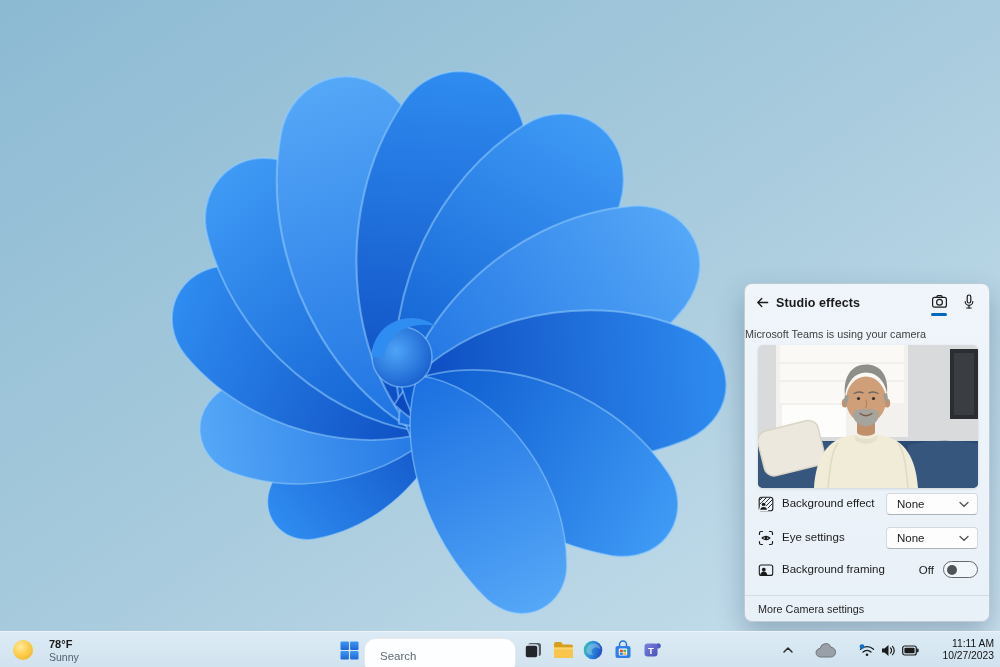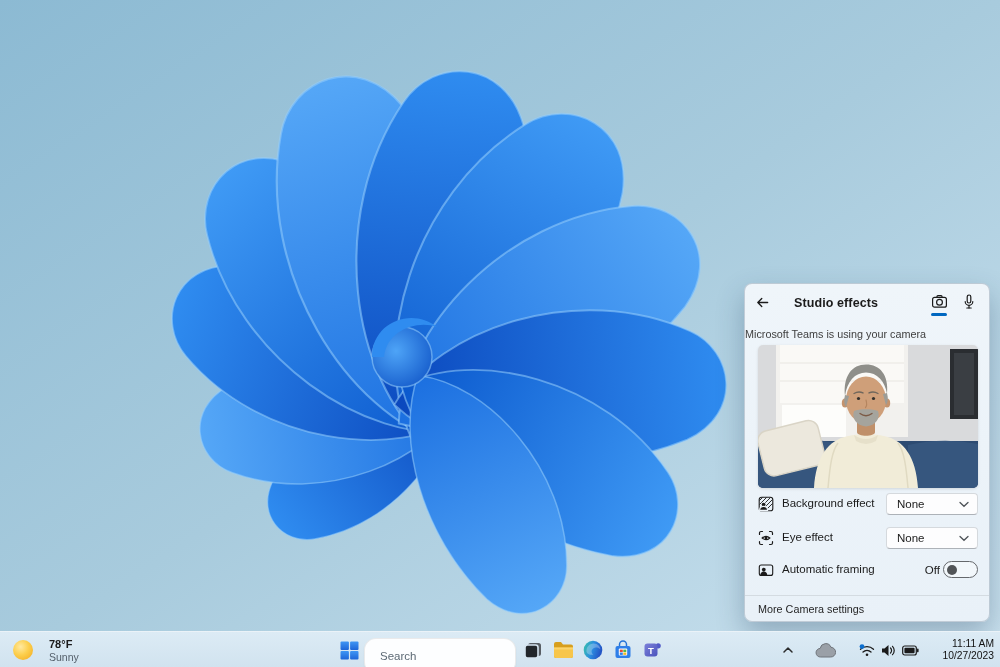--- a/index.html
+++ b/index.html
@@ -12,37 +12,37 @@
   
   .studio-panel {
     position:absolute; left:744px; top:283px; width:246px; height:339px;
     background:linear-gradient(180deg,#eff5fa 0%,#e9f1f8 100%);
     border:1px solid rgba(110,130,150,.35);
     border-radius:8px;
     box-shadow:0 12px 28px rgba(25,55,85,.30);
   }
   .sp-header { position:absolute; left:0; top:0; width:100%; height:36px; }
   .sp-back { position:absolute; left:8px; top:9px; width:18px; height:18px; display:flex; align-items:center; justify-content:center; border-radius:4px; cursor:pointer; }
-  .sp-title { position:absolute; left:31px; top:12px; font-size:12.5px; font-weight:700; color:#1b1b1b; letter-spacing:.1px;margin-left:18px; }
+  .sp-title { position:absolute; left:31px; top:12px; font-size:12.5px; font-weight:700; color:#1b1b1b; letter-spacing:.1px; }
   .sp-tab { position:absolute; top:7px; width:24px; height:26px; display:flex; align-items:flex-start; justify-content:center; padding-top:3px; cursor:pointer; }
   .sp-tab.cam { left:182px; }
   .sp-tab.mic { left:212px; }
   .sp-tab .underline { position:absolute; bottom:1px; left:4px; width:16px; height:3px; border-radius:2px; background:#0067c0; }
   .sp-status { position:absolute; left:0; top:44px; width:100%; font-size:10.8px; color:#404040; }
   .sp-preview { position:absolute; left:13px; top:61px; width:220px; height:143px; border-radius:5px; overflow:hidden; box-shadow:0 1px 3px rgba(0,0,0,.12); }
   .sp-row { position:absolute; left:0; width:100%; height:30px; }
   .sp-row .row-icon { position:absolute; left:13px; top:7px; width:16px; height:16px; }
   .sp-row .row-label { position:absolute; left:37px; top:8px; font-size:11.5px; color:#1b1b1b; }
   .dropdown {
     position:absolute; right:11px; top:4px; width:92px; height:22px;
     background:#fdfdfe; border:1px solid #d5d9dd; border-bottom-color:#adb2b8;
     border-radius:4px; display:flex; align-items:center; padding:0 8px 0 10px; cursor:pointer;
   }
   .dropdown .dd-value { flex:1; font-size:11.5px; color:#1b1b1b; }
-  .toggle-wrap { position:absolute; right:11px; top:6px; display:flex; align-items:center; gap:3px; cursor:pointer; }
+  .toggle-wrap { position:absolute; right:11px; top:6px; display:flex; align-items:center; gap:9px; cursor:pointer; }
   .toggle-off-label { font-size:11.5px; color:#1b1b1b; }
   .toggle-track { width:35px; height:17px; border-radius:9px; border:1px solid #65686c; background:#f2f7fb; position:relative; }
   .toggle-knob { position:absolute; left:3px; top:2.5px; width:10px; height:10px; border-radius:50%; background:#515457; }
   .sp-divider { position:absolute; left:0; top:311px; width:100%; height:1px; background:rgba(0,0,0,.09); }
   .sp-footer { position:absolute; left:13px; top:319px; font-size:10.8px; color:#262626; cursor:pointer; }
 
   
   .taskbar {
     position:absolute; left:0; bottom:0; width:1000px; height:36px;
     background:linear-gradient(180deg,#dcebf5 0%,#d1e3ef 100%);
@@ -200,38 +200,38 @@
 
   <div class="sp-row" style="top:239px">
     <svg class="row-icon" viewBox="0 0 16 16" fill="none" stroke="#1b1b1b" stroke-width="1.2" stroke-linecap="round">
       <path d="M1.5 4.5 V3 a1.5 1.5 0 0 1 1.5 -1.5 h1.5"></path>
       <path d="M11.5 1.5 H13 a1.5 1.5 0 0 1 1.5 1.5 v1.5"></path>
       <path d="M14.5 11.5 V13 a1.5 1.5 0 0 1 -1.5 1.5 h-1.5"></path>
       <path d="M4.5 14.5 H3 a1.5 1.5 0 0 1 -1.5 -1.5 v-1.5"></path>
       <path d="M4.2 8 q 3.8 -3.4 7.6 0 q -3.8 3.4 -7.6 0 Z"></path>
       <circle cx="8" cy="8" r="1.3" fill="#1b1b1b" stroke="none"></circle>
     </svg>
-    <span class="row-label">Eye effect</span>
+    <span class="row-label">Eye settings</span>
     <div class="dropdown">
       <span class="dd-value">None</span>
       <svg width="10" height="7" viewBox="0 0 10 7" fill="none" stroke="#4f5459" stroke-width="1.3" stroke-linecap="round">
         <polyline points="1,1.5 5,5.3 9,1.5"></polyline>
       </svg>
     </div>
   </div>
 
   <div class="sp-row" style="top:271px">
     <svg class="row-icon" viewBox="0 0 16 16" fill="none" stroke="#1b1b1b" stroke-width="1.1">
       <rect x="1.3" y="3" width="13.4" height="10.4" rx="2"></rect>
       <g stroke="none">
         <circle cx="5.8" cy="7.6" r="1.9" fill="#1b1b1b"></circle>
         <path d="M2.4 12.9 c0 -2.3 1.5 -3.5 3.4 -3.5 s3.4 1.2 3.4 3.5 Z" fill="#1b1b1b"></path>
       </g>
     </svg>
-    <span class="row-label">Automatic framing</span>
+    <span class="row-label">Background framing</span>
     <div class="toggle-wrap">
       <span class="toggle-off-label">Off</span>
       <span class="toggle-track">
           <span class="toggle-knob"></span>
         </span>
     </div>
   </div>
 
   <div class="sp-divider"></div>
   <div class="sp-footer">More Camera settings</div>

